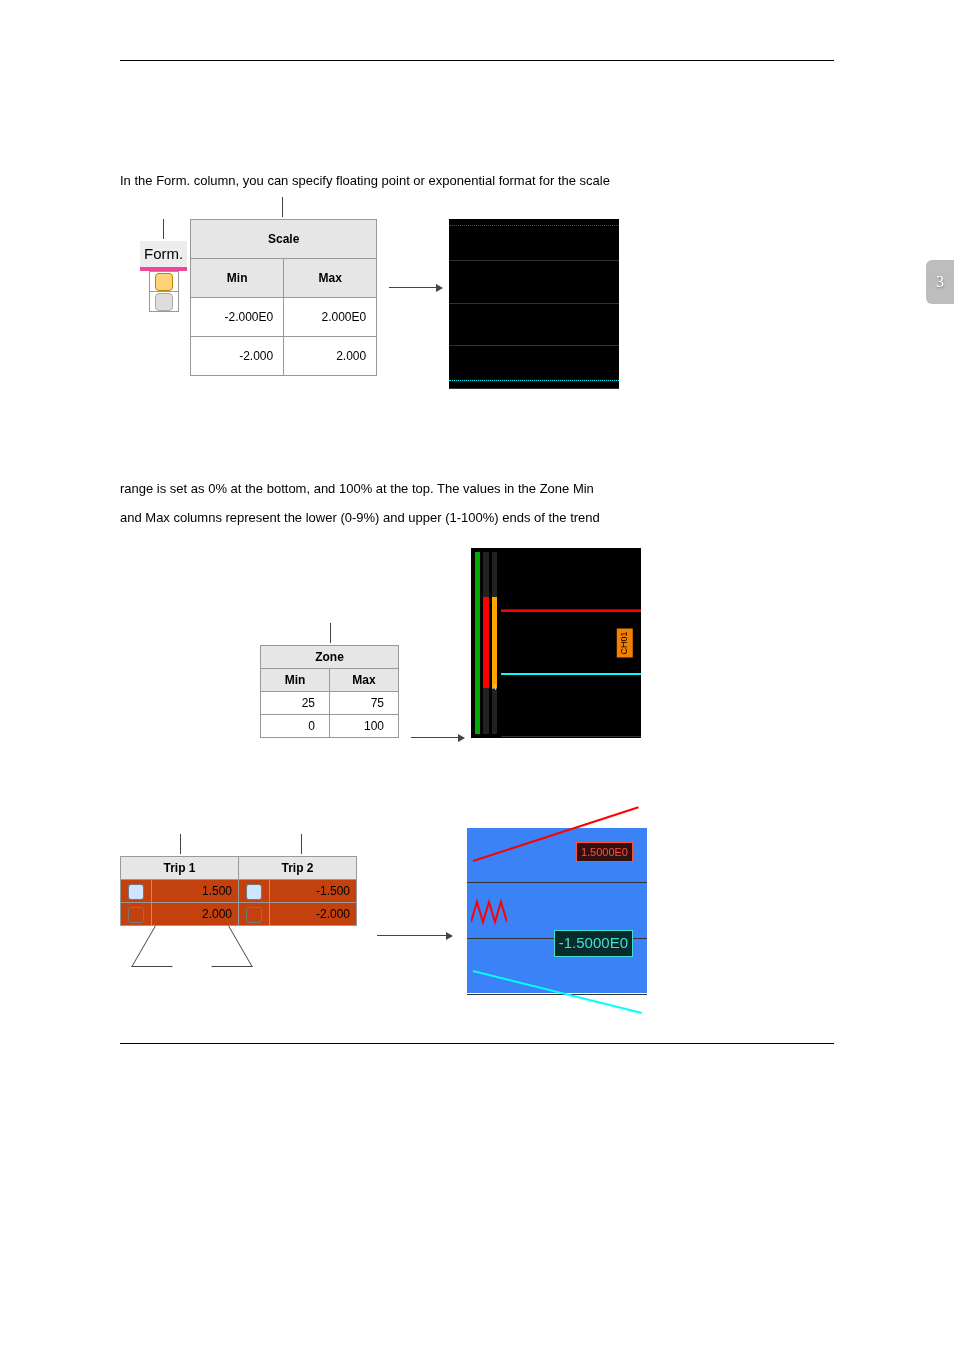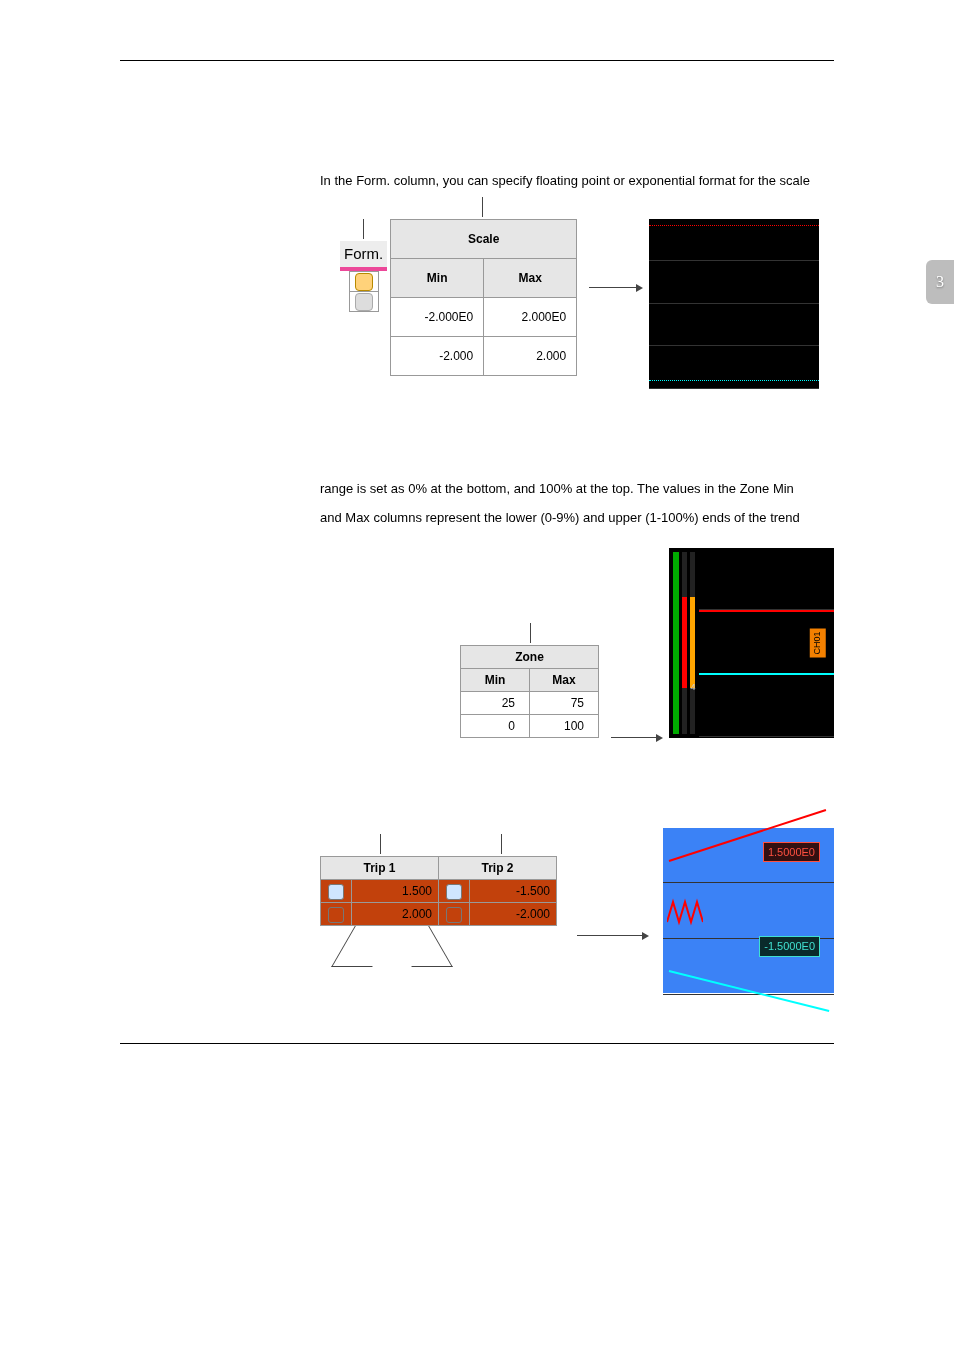--- a/index.html
+++ b/index.html
@@ -1,21 +1,21 @@
 <!DOCTYPE html>
 <html><head>
 <meta charset="utf-8">
 <style>
 html,body{margin:0;padding:0;background:#fff;color:#000;font-family:Arial,Helvetica,sans-serif;font-size:13px;line-height:1.5}
 .page{width:954px;height:1350px;margin:0 auto;position:relative;box-sizing:border-box;padding:60px 120px 40px 120px}
 .tab3{position:absolute;right:0;top:260px;width:28px;height:44px;background:#bdbdbd;border-radius:6px 0 0 6px;display:flex;align-items:center;justify-content:center}
 .tab3 .num{font-family:Georgia,serif;color:#fff;font-size:16px;text-shadow:0 1px 2px rgba(0,0,0,.4)}
 hr.topline{border:none;border-top:1px solid #000;margin:0 0 110px 0}
 hr.botline{border:none;border-top:1px solid #000;margin-top:50px}
-.content{margin-left:200px}
+.content{}
 .para{font-size:13px;margin:0 0 10px 0}
 
 
 .scaleWrap{position:relative;display:flex;align-items:flex-start;margin:28px 0 0 20px}
 .formCol{display:flex;flex-direction:column;align-items:center}
 .formTick{width:1px;height:20px;background:#444;margin-bottom:2px}
 .formHdr{font-size:15px;border-bottom:4px solid #ec4899;padding:2px 4px;background:#ededed}
 .formCells{display:flex;flex-direction:column;border:1px solid #999}
 .formCell{width:28px;height:19px;border-top:1px solid #999;display:flex;align-items:center;justify-content:center}
 .formCell:first-child{border-top:none}
@@ -70,21 +70,21 @@
 .leadR{position:absolute;left:25px;top:0;width:40px;height:40px;border-right:1px solid #444;border-bottom:1px solid #444;transform:skewX(30deg)}
 
 .arrow3{margin:50px 20px 0 20px;width:70px;height:1px;background:#444;position:relative}
 .arrow3:after{content:"";position:absolute;right:-6px;top:-3px;border-left:7px solid #444;border-top:4px solid transparent;border-bottom:4px solid transparent}
 .trendC{width:180px;height:165px;background:#3b82f6;position:relative}
 .trendC .row{height:33.3%;border-bottom:1px solid #333;position:relative}
 .trendC .lineUp{position:absolute;left:6px;right:0;top:60%;height:0;border-top:2px solid red;transform:rotate(-18deg);transform-origin:left}
 .trendC .lineDn{position:absolute;left:6px;right:0;bottom:40%;height:0;border-top:2px solid cyan;transform:rotate(14deg);transform-origin:left}
 .trendC .wig{position:absolute;left:4px;bottom:12px;width:36px;height:28px}
 .trendC .lbl1{position:absolute;right:14px;top:14px;font-size:11px;color:#ff5040;border:1px solid #ff5040;padding:1px 4px;background:#331010}
-.trendC .lbl2{position:absolute;right:14px;bottom:36px;font-size:11px;color:#40e0d0;border:1px solid #40e0d0;padding:1px 4px;background:#0a2b2b}
+.trendC .lbl2{position:absolute;right:14px;bottom:36px;font-size:15px;color:#40e0d0;border:1px solid #40e0d0;padding:1px 4px;background:#0a2b2b}
 </style>
 </head>
 <body>
 
 <div class="page">
   <div class="tab3">
       <span class="num">3</span>
     </div>
   <hr class="topline">
 

